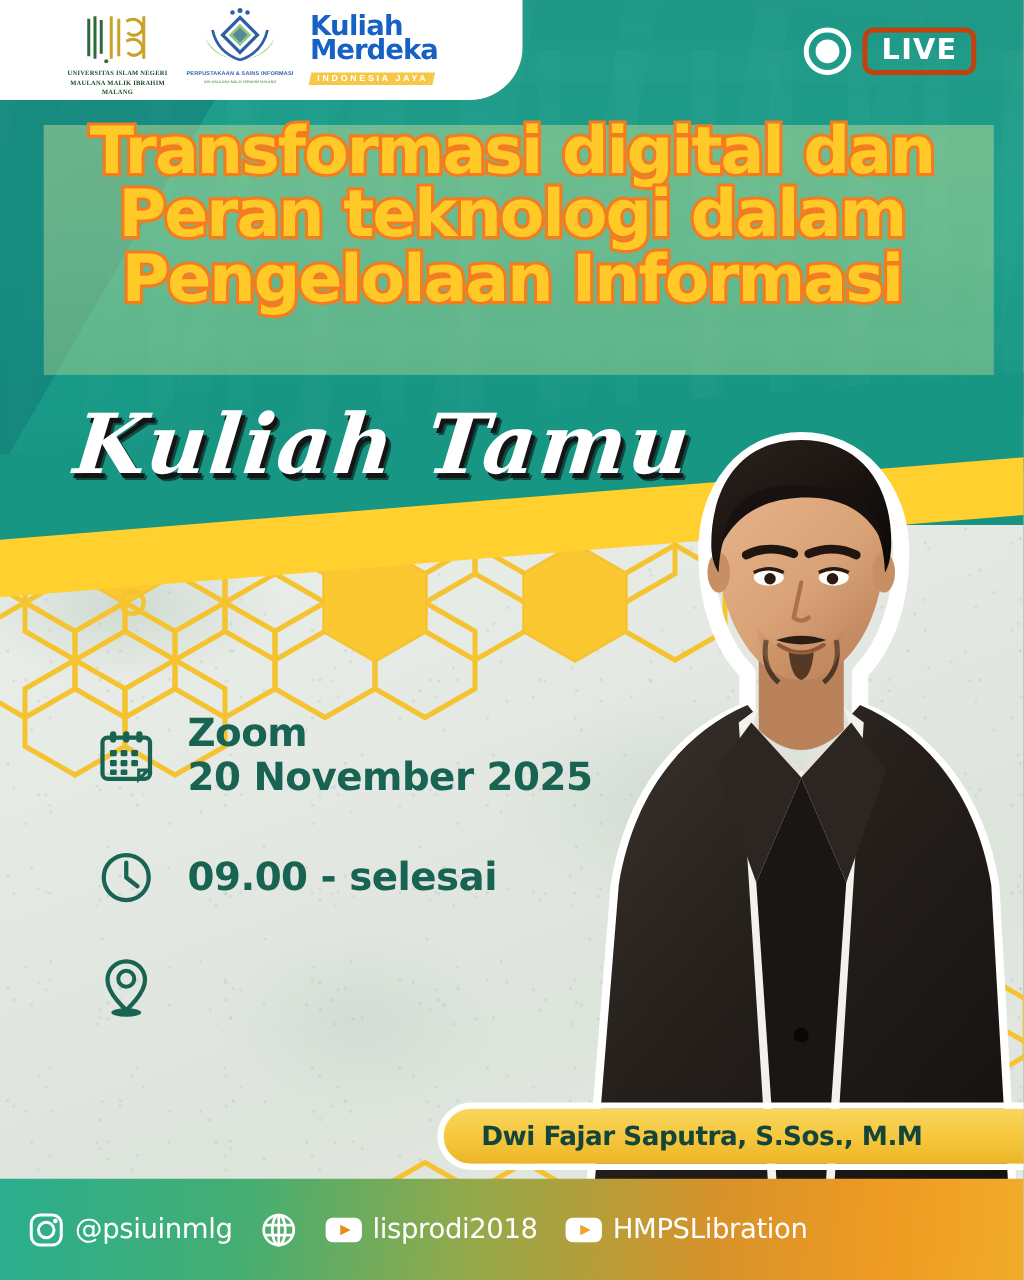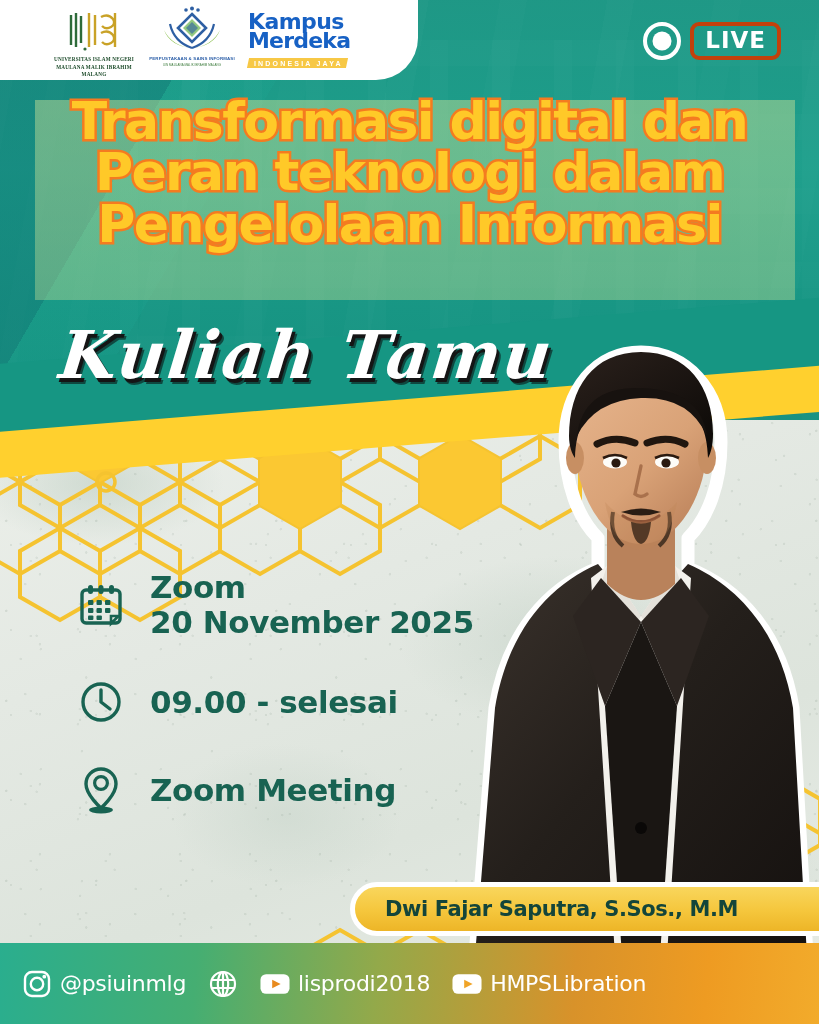--- a/index.html
+++ b/index.html
@@ -367,21 +367,21 @@
           <path d="M60 24 q-6 16 -28 18 q20 -2 28 -18 Z" fill="#8CC04F"></path>
           <path d="M10 18 q4 18 22 24" fill="none" stroke="#2E5FA3" stroke-width="2.2"></path>
           <path d="M54 18 q-4 18 -22 24" fill="none" stroke="#2E5FA3" stroke-width="2.2"></path>
         </svg>
       </div>
       <div class="cap">PERPUSTAKAAN &amp; SAINS INFORMASI</div>
       <div class="cap2">UIN MAULANA MALIK IBRAHIM MALANG</div>
     </div>
 
     <div class="logo-slot logo-km">
-      <div class="km1">Kampus</div>
+      <div class="km1">Kuliah</div>
       <div class="km2">Merdeka</div>
       <div class="kmband"><span>INDONESIA JAYA</span></div>
     </div>
 
   </div>
 
   <div class="live-badge">
     <div class="live-dot"></div>
     <div class="live-box">LIVE</div>
   </div>
@@ -436,21 +436,20 @@
     </div>
 
     <div class="detail-row">
       <div class="detail-icon">
         <svg viewBox="0 0 44 48" width="44" height="48" xmlns="http://www.w3.org/2000/svg">
           <path d="M22 3 C13.5 3 7 9.6 7 18 C7 29 22 42 22 42 C22 42 37 29 37 18 C37 9.6 30.5 3 22 3 Z" fill="none" stroke="#186352" stroke-width="3.4"></path>
           <circle cx="22" cy="17" r="6.4" fill="none" stroke="#186352" stroke-width="3.2"></circle>
           <ellipse cx="22" cy="44" rx="12" ry="3.4" fill="#186352"></ellipse>
         </svg>
       </div>
-      <div class="detail-text">Zoom Meeting</div>
     </div>
 
   </div>
 
   <div class="speaker">
     <svg class="sp-svg" viewBox="0 0 370 640" preserveAspectRatio="xMidYMax meet" xmlns="http://www.w3.org/2000/svg">
       <defs>
         <linearGradient id="suit" x1="0" y1="0" x2="1" y2="1">
           <stop offset="0%" stop-color="#3a322c"></stop>
           <stop offset="45%" stop-color="#241f1b"></stop>

